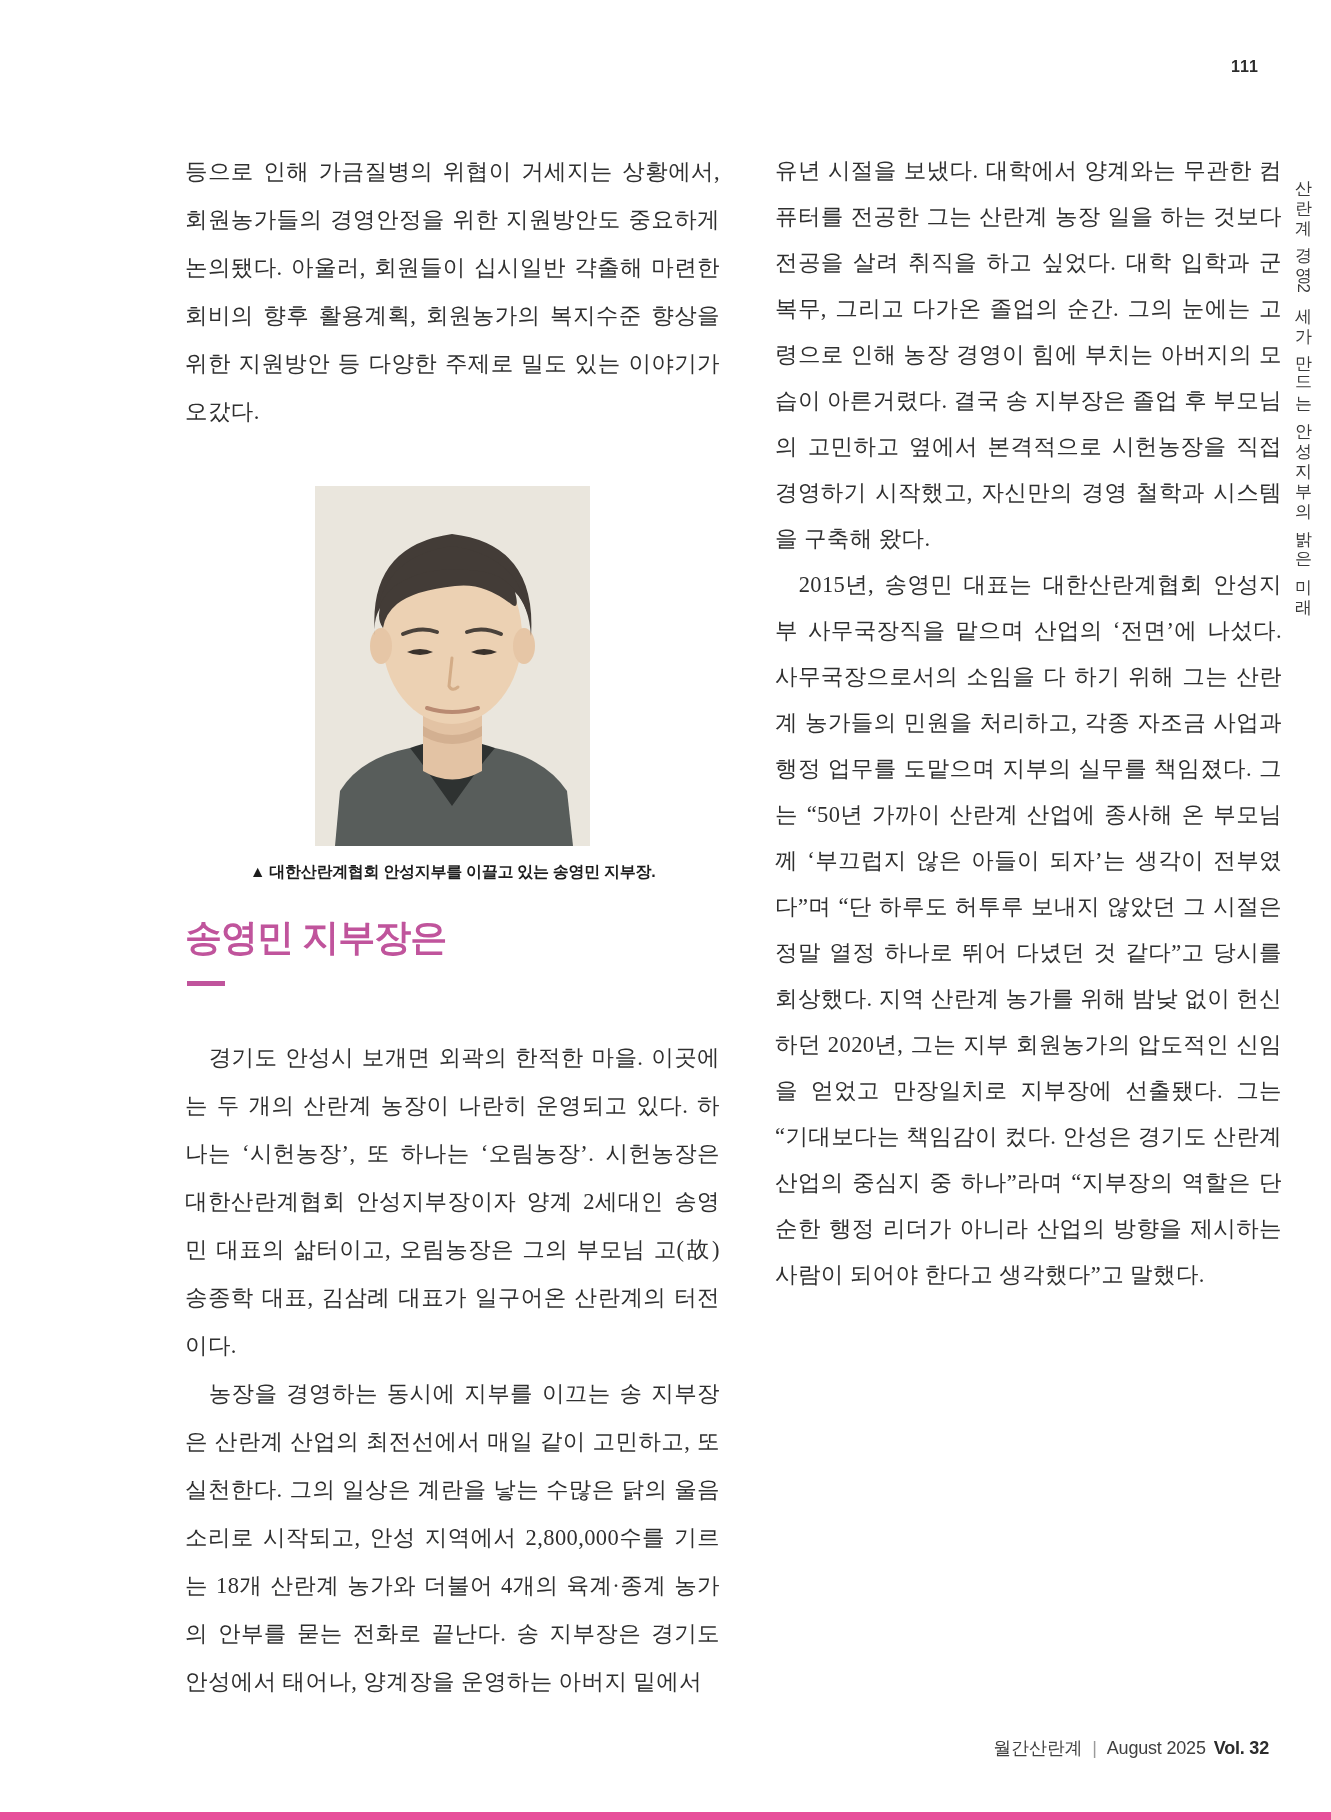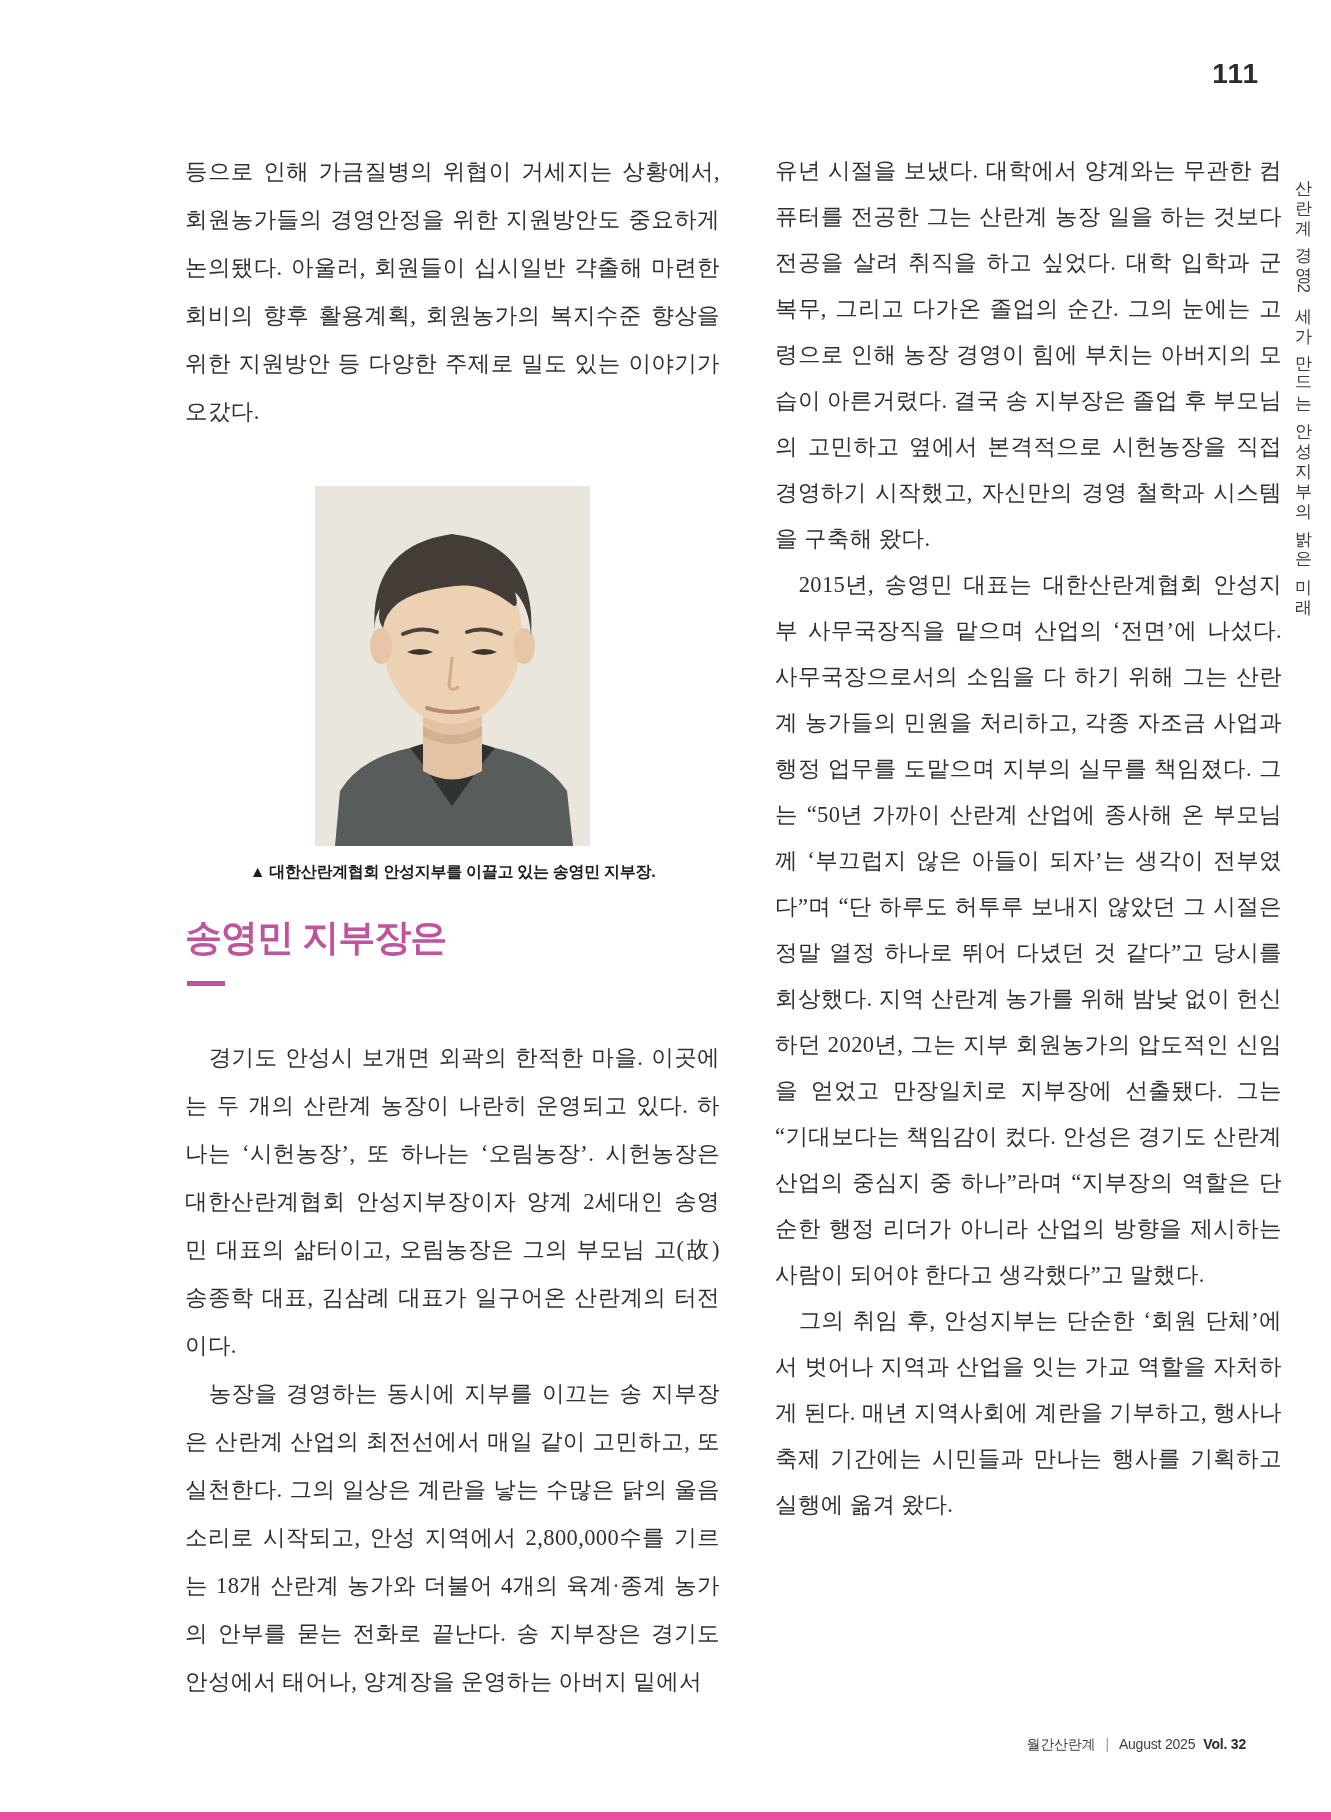--- a/index.html
+++ b/index.html
@@ -5,21 +5,21 @@
   html,body{margin:0;padding:0;}
   body{
     width:1331px;height:1820px;position:relative;overflow:hidden;
     background:#ffffff;
     font-family:"Liberation Serif","DejaVu Serif",serif;
     color:#2f2f2f;
   }
   .page-number{
     position:absolute;top:58px;right:72px;
     font-family:"Liberation Sans","DejaVu Sans",sans-serif;
-    font-size:28px;font-weight:600;color:#2c2c2c;letter-spacing:1px;
+    font-size:16px;font-weight:600;color:#2c2c2c;letter-spacing:1px;
   }
   .vertical-strip{
     position:absolute;top:168px;right:18px;
     writing-mode:vertical-rl;text-orientation:mixed;
     font-family:"Liberation Sans","DejaVu Sans",sans-serif;
     font-size:17px;color:#3a3a3a;letter-spacing:3px;line-height:1.2;
     height:560px;
   }
   .columns{
     position:absolute;top:148px;left:165px;width:1097px;
@@ -47,23 +47,23 @@
   .heading{
     margin:30px 0 0 0;
     font-family:"Liberation Sans","DejaVu Sans",sans-serif;
     font-size:37px;font-weight:800;color:#c0549c;letter-spacing:-1px;
   }
   .heading-dash{
     width:38px;height:5px;background:#c0549c;
     margin:18px 0 48px 2px;
   }
   .footer{
-    position:absolute;top:1736px;right:85px;
+    position:absolute;top:1736px;right:62px;
     font-family:"Liberation Sans","DejaVu Sans",sans-serif;
-    font-size:14px;color:#3f3f3f;letter-spacing:-0.2px;
+    font-size:18px;color:#3f3f3f;letter-spacing:-0.2px;
     white-space:nowrap;
   }
   .footer .sep{color:#9a9a9a;margin:0 10px;font-weight:300;}
   .footer .vol{font-weight:800;margin-left:8px;color:#2c2c2c;}
   .bottom-bar{
     position:absolute;left:0;bottom:0;width:100%;height:8px;
     background:#e8509a;
   }
 </style>
 </head>
@@ -112,21 +112,20 @@
     <h2 class="heading">송영민 지부장은</h2>
     <div class="heading-dash"></div>
 
     <p class="body indent">경기도 안성시 보개면 외곽의 한적한 마을. 이곳에는 두 개의 산란계 농장이 나란히 운영되고 있다. 하나는 ‘시헌농장’, 또 하나는 ‘오림농장’. 시헌농장은 대한산란계협회 안성지부장이자 양계 2세대인 송영민 대표의 삶터이고, 오림농장은 그의 부모님 고(故) 송종학 대표, 김삼례 대표가 일구어온 산란계의 터전이다.</p>
     <p class="body indent">농장을 경영하는 동시에 지부를 이끄는 송 지부장은 산란계 산업의 최전선에서 매일 같이 고민하고, 또 실천한다. 그의 일상은 계란을 낳는 수많은 닭의 울음소리로 시작되고, 안성 지역에서 2,800,000수를 기르는 18개 산란계 농가와 더불어 4개의 육계·종계 농가의 안부를 묻는 전화로 끝난다. 송 지부장은 경기도 안성에서 태어나, 양계장을 운영하는 아버지 밑에서</p>
   </div>
 
   <div class="col col-right">
     <p class="body no-indent">유년 시절을 보냈다. 대학에서 양계와는 무관한 컴퓨터를 전공한 그는 산란계 농장 일을 하는 것보다 전공을 살려 취직을 하고 싶었다. 대학 입학과 군 복무, 그리고 다가온 졸업의 순간. 그의 눈에는 고령으로 인해 농장 경영이 힘에 부치는 아버지의 모습이 아른거렸다. 결국 송 지부장은 졸업 후 부모님의 고민하고 옆에서 본격적으로 시헌농장을 직접 경영하기 시작했고, 자신만의 경영 철학과 시스템을 구축해 왔다.</p>
     <p class="body indent">2015년, 송영민 대표는 대한산란계협회 안성지부 사무국장직을 맡으며 산업의 ‘전면’에 나섰다. 사무국장으로서의 소임을 다 하기 위해 그는 산란계 농가들의 민원을 처리하고, 각종 자조금 사업과 행정 업무를 도맡으며 지부의 실무를 책임졌다. 그는 “50년 가까이 산란계 산업에 종사해 온 부모님께 ‘부끄럽지 않은 아들이 되자’는 생각이 전부였다”며 “단 하루도 허투루 보내지 않았던 그 시절은 정말 열정 하나로 뛰어 다녔던 것 같다”고 당시를 회상했다. 지역 산란계 농가를 위해 밤낮 없이 헌신하던 2020년, 그는 지부 회원농가의 압도적인 신임을 얻었고 만장일치로 지부장에 선출됐다. 그는 “기대보다는 책임감이 컸다. 안성은 경기도 산란계 산업의 중심지 중 하나”라며 “지부장의 역할은 단순한 행정 리더가 아니라 산업의 방향을 제시하는 사람이 되어야 한다고 생각했다”고 말했다.</p>
-    <p class="body indent">그의 취임 후, 안성지부는 단순한 ‘회원 단체’에서 벗어나 지역과 산업을 잇는 가교 역할을 자처하게 된다. 매년 지역사회에 계란을 기부하고, 행사나 축제 기간에는 시민들과 만나는 행사를 기획하고 실행에 옮겨 왔다.</p>
   </div>
 </div>
 
 <div class="footer">
   <span>월간산란계</span><span class="sep">|</span><span>August 2025</span><span class="vol">Vol. 32</span>
 </div>
 
 <div class="bottom-bar"></div>
 
 </body></html>

